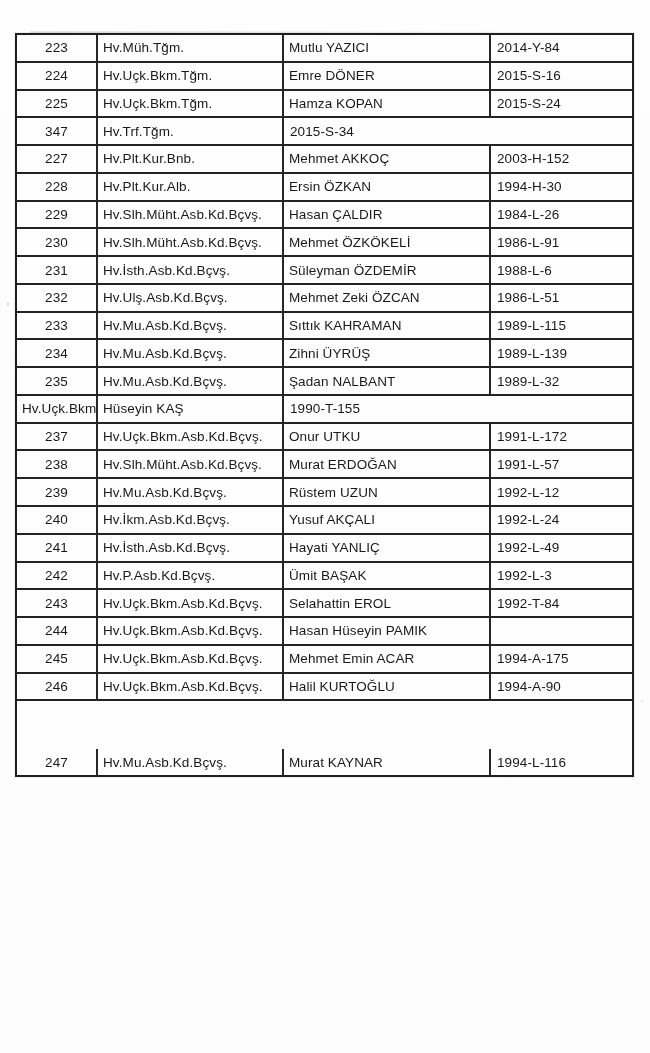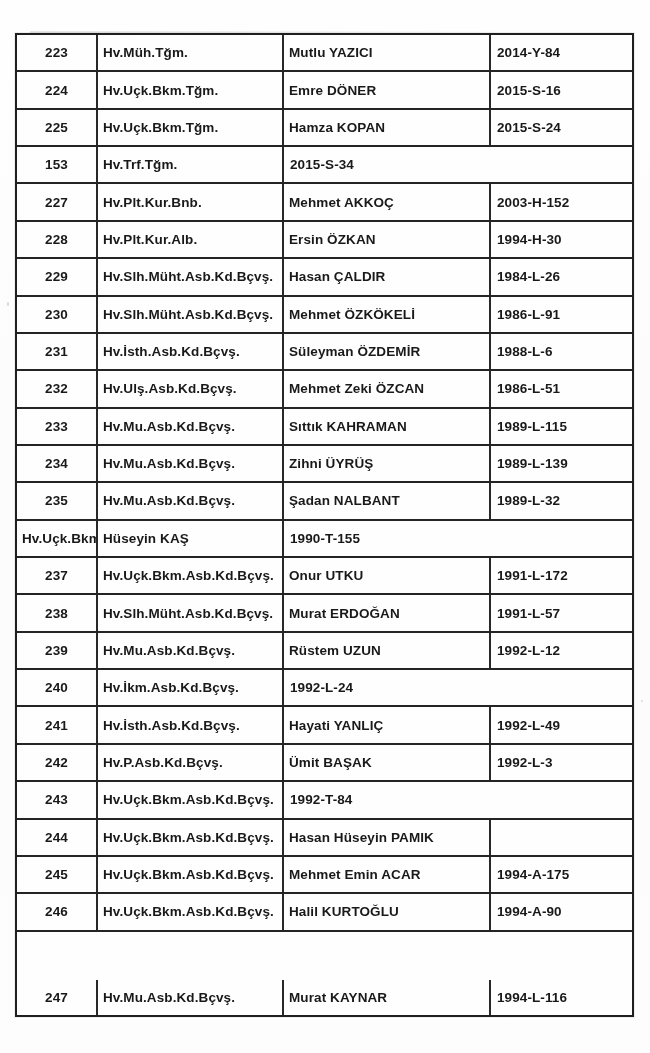--- a/index.html
+++ b/index.html
@@ -19,28 +19,27 @@
     width: 650px;
     height: 1053px;
     background:
       linear-gradient(180deg, #fefefe 0%, #fcfcfc 50%, #fdfdfd 100%);
   }
   .doc-table {
     position: absolute;
     left: 15px;
     top: 33px;
     width: 619px;
-    height: 984px;
+    height: 744px;
     box-sizing: border-box;
     border: 2px solid #1f1f1f;
     background: #fefefe;
     display: flex;
     flex-direction: column;
     box-shadow: 0 0 0 1px rgba(0,0,0,0.06);
-    font-weight: bold;
   }
   .t-row {
     flex: 1 1 0;
     display: grid;
     grid-template-columns: 81px 186px 207px 1fr;
     border-bottom: 2px solid #242424;
     min-height: 0;
   }
   .t-row:last-child {
     border-bottom: none;
@@ -102,21 +101,21 @@
     <div class="cell col-no">224</div>
     <div class="cell col-rank">Hv.Uçk.Bkm.Tğm.</div>
     <div class="cell col-name">Emre DÖNER</div>
     <div class="cell col-code">2015-S-16</div>
   </div><div class="t-row">
     <div class="cell col-no">225</div>
     <div class="cell col-rank">Hv.Uçk.Bkm.Tğm.</div>
     <div class="cell col-name">Hamza KOPAN</div>
     <div class="cell col-code">2015-S-24</div>
   </div><div class="t-row">
-    <div class="cell col-no">153</div>
+    <div class="cell col-no">347</div>
     <div class="cell col-rank">Hv.Trf.Tğm.</div>
     <div class="cell col-code">2015-S-34</div>
   </div><div class="t-row">
     <div class="cell col-no">227</div>
     <div class="cell col-rank">Hv.Plt.Kur.Bnb.</div>
     <div class="cell col-name">Mehmet AKKOÇ</div>
     <div class="cell col-code">2003-H-152</div>
   </div><div class="t-row">
     <div class="cell col-no">228</div>
     <div class="cell col-rank">Hv.Plt.Kur.Alb.</div>
@@ -172,34 +171,36 @@
     <div class="cell col-name">Murat ERDOĞAN</div>
     <div class="cell col-code">1991-L-57</div>
   </div><div class="t-row">
     <div class="cell col-no">239</div>
     <div class="cell col-rank">Hv.Mu.Asb.Kd.Bçvş.</div>
     <div class="cell col-name">Rüstem UZUN</div>
     <div class="cell col-code">1992-L-12</div>
   </div><div class="t-row">
     <div class="cell col-no">240</div>
     <div class="cell col-rank">Hv.İkm.Asb.Kd.Bçvş.</div>
+    <div class="cell col-name">Yusuf AKÇALI</div>
     <div class="cell col-code">1992-L-24</div>
   </div><div class="t-row">
     <div class="cell col-no">241</div>
     <div class="cell col-rank">Hv.İsth.Asb.Kd.Bçvş.</div>
     <div class="cell col-name">Hayati YANLIÇ</div>
     <div class="cell col-code">1992-L-49</div>
   </div><div class="t-row">
     <div class="cell col-no">242</div>
     <div class="cell col-rank">Hv.P.Asb.Kd.Bçvş.</div>
     <div class="cell col-name">Ümit BAŞAK</div>
     <div class="cell col-code">1992-L-3</div>
   </div><div class="t-row">
     <div class="cell col-no">243</div>
     <div class="cell col-rank">Hv.Uçk.Bkm.Asb.Kd.Bçvş.</div>
+    <div class="cell col-name">Selahattin EROL</div>
     <div class="cell col-code">1992-T-84</div>
   </div><div class="t-row">
     <div class="cell col-no">244</div>
     <div class="cell col-rank">Hv.Uçk.Bkm.Asb.Kd.Bçvş.</div>
     <div class="cell col-name">Hasan Hüseyin PAMIK</div>
   </div><div class="t-row">
     <div class="cell col-no">245</div>
     <div class="cell col-rank">Hv.Uçk.Bkm.Asb.Kd.Bçvş.</div>
     <div class="cell col-name">Mehmet Emin ACAR</div>
     <div class="cell col-code">1994-A-175</div>

